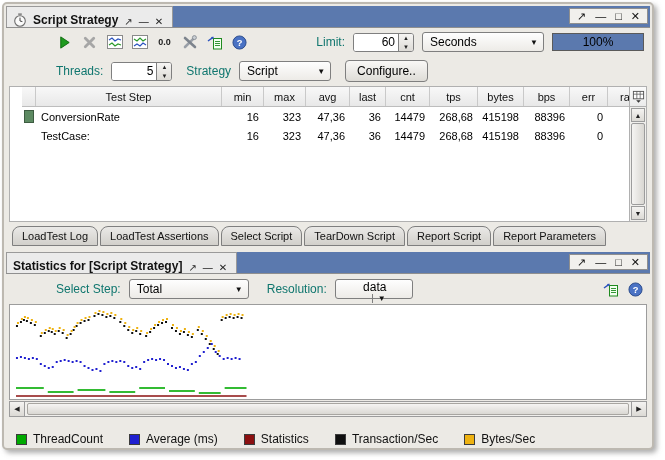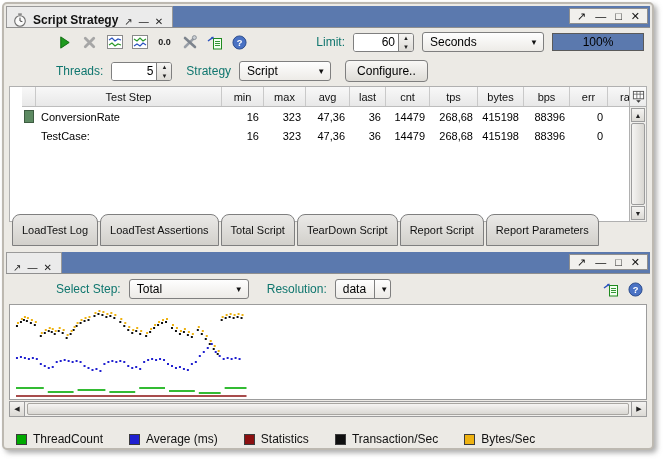--- a/index.html
+++ b/index.html
@@ -44,21 +44,21 @@
   .td.num{justify-content:flex-end;}
   .icon-cell{width:14px;display:flex;align-items:center;justify-content:center;padding:0;flex:0 0 auto;}
   .row-icon{width:10px;height:13px;background:#5d8a62;border:1px solid #3d5c41;}
   .vscroll{width:17px;display:flex;flex-direction:column;border-left:1px solid #b0b0b0;background:#f0efec;flex:0 0 auto;}
   .col-btn{height:20px;border-bottom:1px solid #b0b0b0;background:linear-gradient(#fbfbfb,#ebebeb);display:flex;align-items:center;justify-content:center;flex:0 0 auto;}
   .sb-btn{height:14px;display:flex;align-items:center;justify-content:center;font-size:7px;color:#222;
     background:linear-gradient(#f4f3f1,#dcdad5);border:1px solid #9c9c9c;margin:1px;flex:0 0 auto;}
   .sb-thumb{flex:1;margin:0 1px;background:linear-gradient(90deg,#f5f4f2,#d9d7d2);border:1px solid #9c9c9c;border-radius:2px;}
   
   .tabs-row{height:26px;display:flex;align-items:flex-end;padding:0 0 2px 6px;gap:2px;flex:0 0 auto;}
-  .tab{height:32px;padding:0 9px;display:flex;align-items:center;font-size:11px;color:#111;
+  .tab{height:20px;padding:0 9px;display:flex;align-items:center;font-size:11px;color:#111;
     background:linear-gradient(#eae9e7,#d2d0cb);border:1px solid #7f7f7f;border-radius:8px 8px 0 0;white-space:nowrap;}
   .splitter{height:4px;flex:0 0 auto;}
   
   .chart-wrap{margin:0 3px;height:96px;background:#fff;border:1px solid #9c9c9c;flex:0 0 auto;}
   .chart-wrap svg{display:block;width:100%;height:100%;}
   .hscroll{margin:1px 3px 0;height:16px;border:1px solid #9c9c9c;background:#f0efec;display:flex;flex:0 0 auto;}
   .hs-btn{width:15px;display:flex;align-items:center;justify-content:center;font-size:7px;color:#222;
     background:linear-gradient(#f4f3f1,#dcdad5);flex:0 0 auto;}
   .hs-btn.left{border-right:1px solid #9c9c9c;}
   .hs-btn.right{border-left:1px solid #9c9c9c;}
@@ -237,51 +237,52 @@
       </div>
       <span class="sb-btn">▲</span>
       <div class="sb-thumb"></div>
       <span class="sb-btn">▼</span>
     </div>
   </div>
 
   <div class="tabs-row" id="tabs">
       <div class="tab">LoadTest Log</div>
       <div class="tab">LoadTest Assertions</div>
-      <div class="tab">Total Script</div>
+      <div class="tab">Select Script</div>
       <div class="tab">TearDown Script</div>
       <div class="tab">Report Script</div>
       <div class="tab">Report Parameters</div>
     </div>
 
   <div class="splitter"></div>
 
   <div class="titlebar">
     <div class="title-tab">
+      <span class="title-text">Statistics for [Script Strategy]</span>
       <span class="mini-ctrl">↗</span>
       <span class="mini-ctrl">—</span>
       <span class="mini-ctrl">✕</span>
     </div>
     <div class="tb-spacer"></div>
     <div class="win-box">
       <span>↗</span>
       <span>—</span>
       <span>□</span>
       <span>✕</span>
     </div>
   </div>
 
   <div class="toolbar" style="height:30px;">
     <span class="lbl">Select Step:</span>
     <div class="dd" style="width:120px;">
       <span class="dd-text">Total</span>
       <span class="dd-arrow">▼</span>
     </div>
     <span class="lbl" style="margin-left:10px;">Resolution:</span>
-    <div class="dd dd-split" style="width:56px;">
+    <div class="dd dd-split" style="width:78px;flex-direction:column;">
       <span class="dd-text">data</span>
       <span class="dd-arrow">▼</span>
     </div>
     <div class="right-cluster">
       <span class="tb-icon">
         <svg width="16" height="16" viewBox="0 0 16 16">
             <rect x="6.5" y="4.5" width="8" height="10.5" fill="#f2fff0" stroke="#1f8a1f"></rect>
             <path d="M8 7.5h5M8 9.5h5M8 11.5h5" stroke="#1f8a1f" stroke-width="0.9"></path>
             <path d="M1 7 L6 3.4" stroke="#2a52be" stroke-width="1.4" fill="none"></path>
             <path d="M6.8 2.8 L3.8 2.9 L6.1 5.2 Z" fill="#2a52be"></path>

